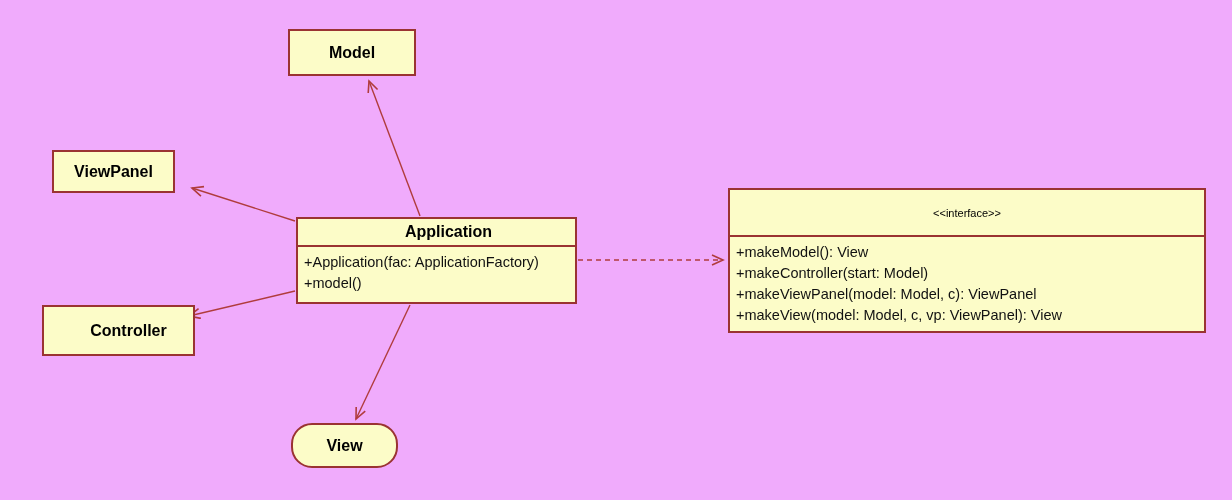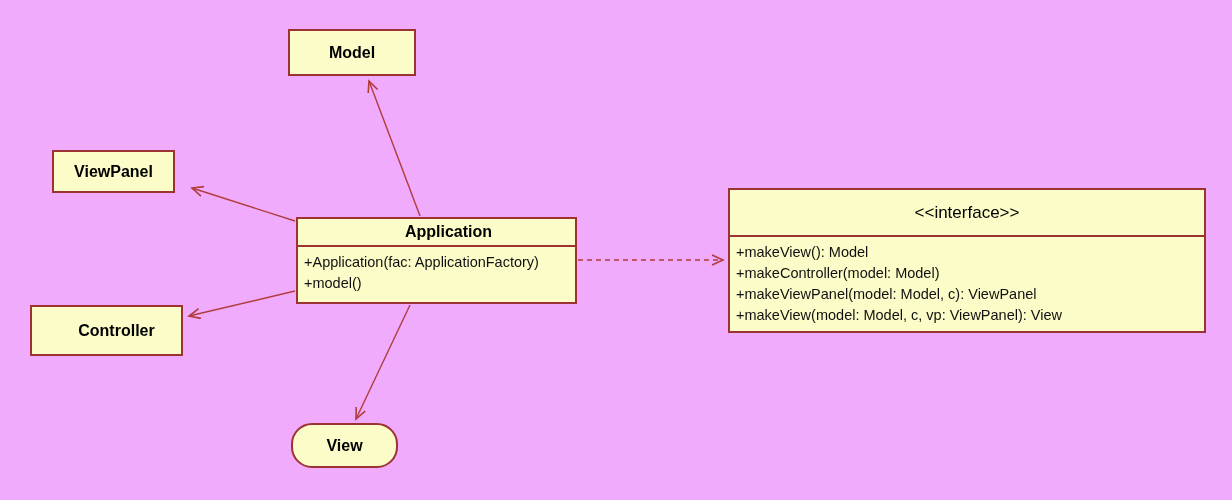--- a/index.html
+++ b/index.html
@@ -35,35 +35,35 @@
     display: flex;
     flex-direction: column;
     align-items: center;
     justify-content: center;
     font-weight: bold;
     font-size: 16px;
     box-sizing: border-box;
   }
   .stereotype {
     font-weight: normal;
-    font-size: 17px;
+    font-size: 11px;
     line-height: 18px;
   }
   .iface-name { line-height: 19px; }
   .methods {
     padding: 5px 6px 0 6px;
     font-size: 14.5px;
     line-height: 21px;
     white-space: nowrap;
     color: #111111;
   }
   
   .box-model        { left: 288px; top: 29px;  width: 128px; height: 47px; }
   .box-viewpanel    { left: 52px;  top: 150px; width: 123px; height: 43px; }
-  .box-controller   { left: 30px;  top: 305px; width: 153px; height: 51px; padding-left: 20px; }
+  .box-controller   { left: 42px;  top: 305px; width: 153px; height: 51px; padding-left: 20px; }
   .box-view         { left: 291px; top: 423px; width: 107px; height: 45px; border-radius: 21px; }
   .box-application  { left: 296px; top: 217px; width: 281px; height: 87px; }
   .box-application .title-compartment { height: 28px; padding-left: 24px; }
   .box-factory      { left: 728px; top: 188px; width: 478px; height: 145px; }
   .box-factory .title-compartment { height: 47px; }
 </style>
 </head>
 <body>
 
 <div class="canvas">
@@ -116,20 +116,20 @@
       <div>+Application(fac: ApplicationFactory)</div>
       <div>+model()</div>
     </div>
   </div>
 
   <div class="uml-class box-factory">
     <div class="title-compartment">
       <span class="stereotype">&lt;&lt;interface&gt;&gt;</span>
     </div>
     <div class="methods">
-      <div>+makeView(): Model</div>
-      <div>+makeController(model: Model)</div>
+      <div>+makeModel(): View</div>
+      <div>+makeController(start: Model)</div>
       <div>+makeViewPanel(model: Model, c): ViewPanel</div>
       <div>+makeView(model: Model, c, vp: ViewPanel): View</div>
     </div>
   </div>
 
 </div>
 
 </body></html>

